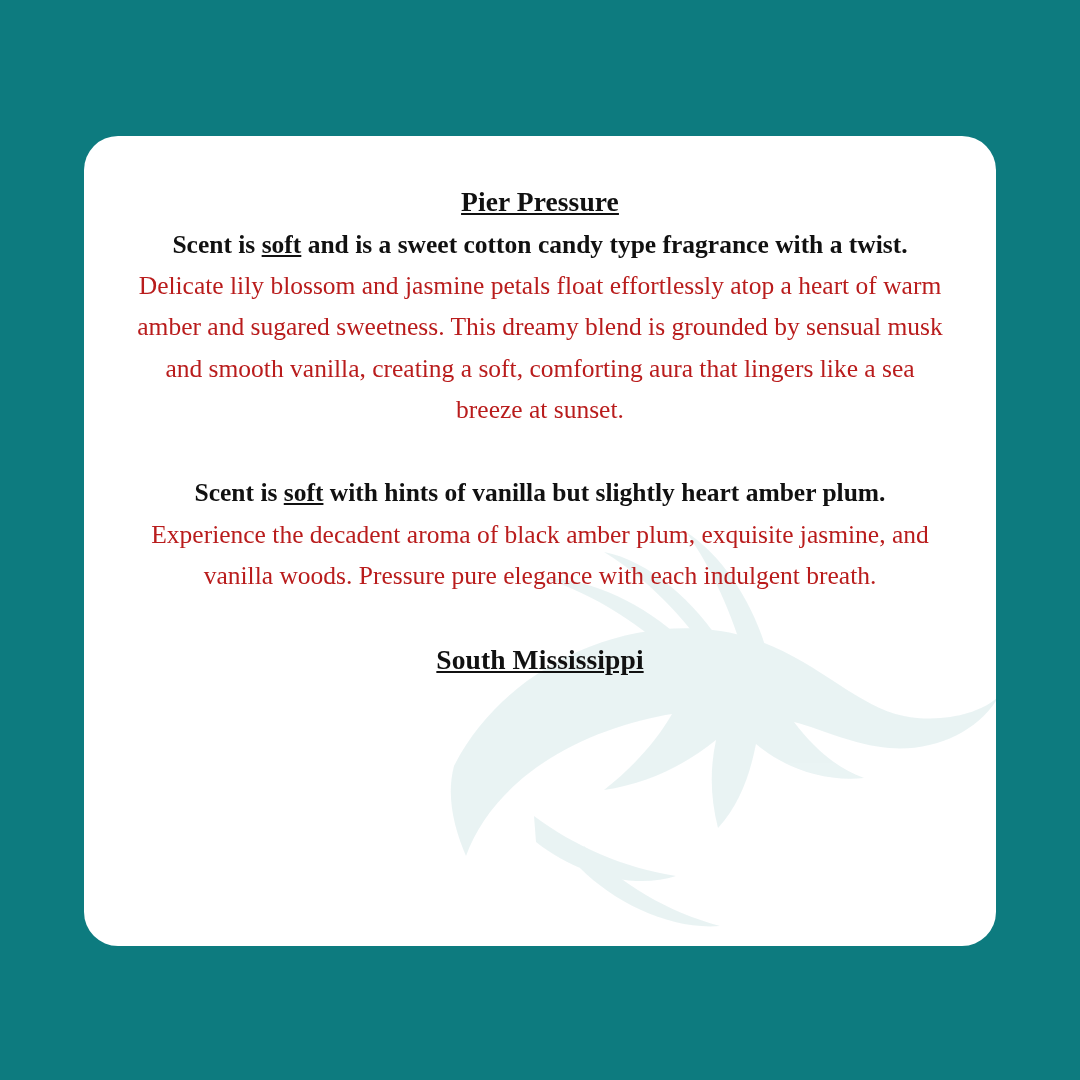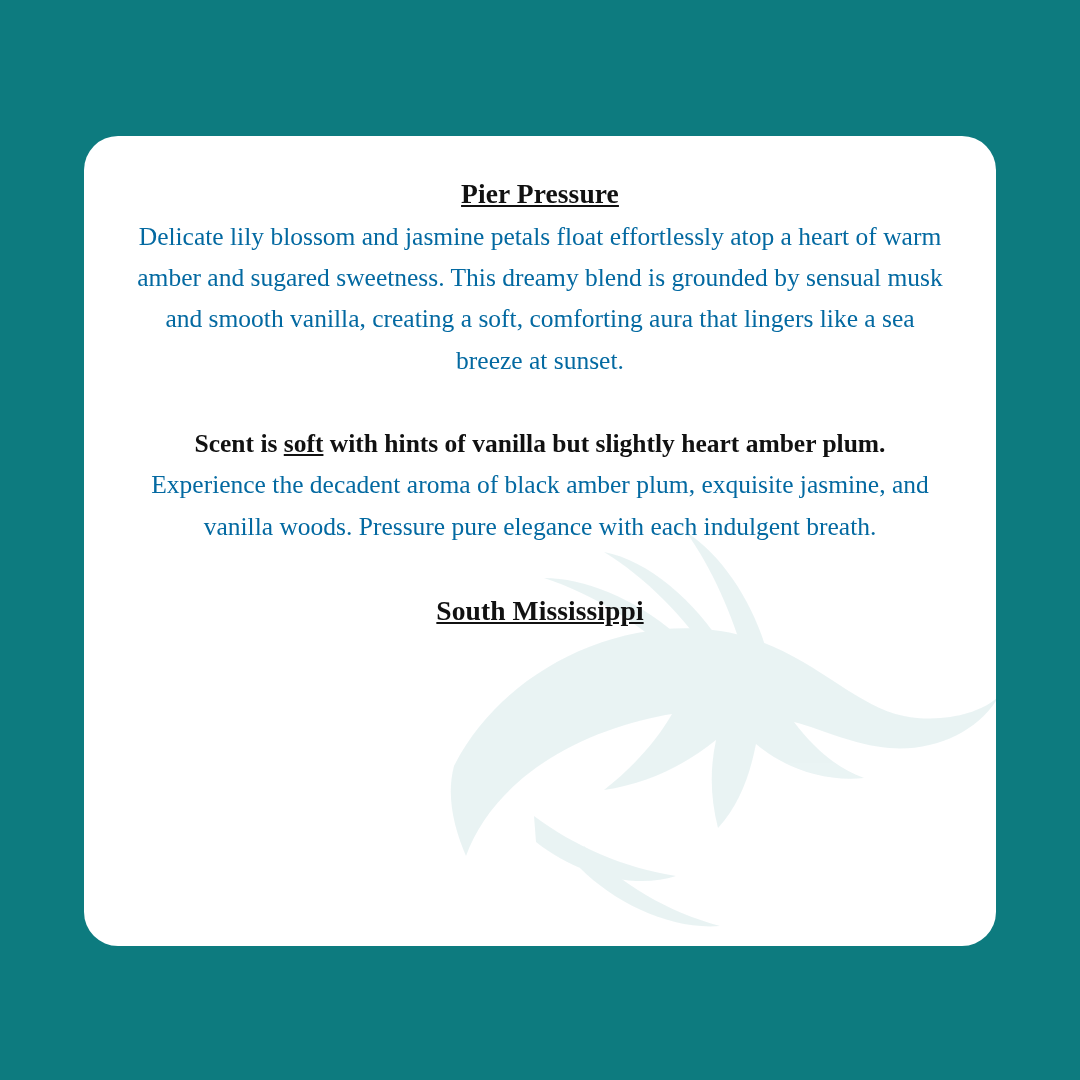--- a/index.html
+++ b/index.html
@@ -37,20 +37,21 @@
     height: 810px;
     background: #ffffff;
     border-radius: 34px;
     box-sizing: border-box;
     padding: 38px 46px 20px 46px;
     overflow: hidden;
   }
   .card-inner {
     position: relative;
     z-index: 2;
+    margin-top: 8px;
   }
   .section {
     text-align: center;
   }
   .section + .section {
     margin-top: 44px;
   }
   .title {
     font-size: 27.5px;
     font-weight: bold;
@@ -64,21 +65,21 @@
     font-weight: bold;
     color: #111111;
     line-height: 1.46;
     margin-top: 4px;
   }
   .summary u {
     text-decoration: underline;
   }
   .body-text {
     font-size: 25.5px;
-    color: #0369a1;
+    color: #b91c1c;
     line-height: 1.62;
     margin-top: 2px;
     padding: 0 6px;
   }
 </style>
 </head>
 <body>
 
 <div id="page">
 
@@ -92,20 +93,21 @@
         <path d="M362 146 C348 98, 328 52, 302 16 C340 40, 372 92, 384 140 Z"></path>
         <path d="M150 300 C190 330, 240 352, 292 360 C250 374, 192 358, 152 326 Z"></path>
         <path d="M200 330 C236 368, 284 396, 336 410 C288 414, 232 388, 196 352 Z"></path>
       </g>
     </svg>
 
     <div class="card-inner">
 
       <div class="section">
         <div class="title">Pier Pressure</div>
+        <div class="summary"><span>Scent is </span><u>soft</u><span> and is a sweet cotton candy type fragrance with a twist.</span></div>
         <div class="body-text">Delicate lily blossom and jasmine petals float effortlessly atop a heart of warm amber and sugared sweetness. This dreamy blend is grounded by sensual musk and smooth vanilla, creating a soft, comforting aura that lingers like a sea breeze at sunset.</div>
       </div>
 
       <div class="section">
         <div class="summary"><span>Scent is </span><u>soft</u><span> with hints of vanilla but slightly heart amber plum.</span></div>
         <div class="body-text">Experience the decadent aroma of black amber plum, exquisite jasmine, and vanilla woods. Pressure pure elegance with each indulgent breath.</div>
       </div>
 
       <div class="section">
         <div class="title">South Mississippi</div>

